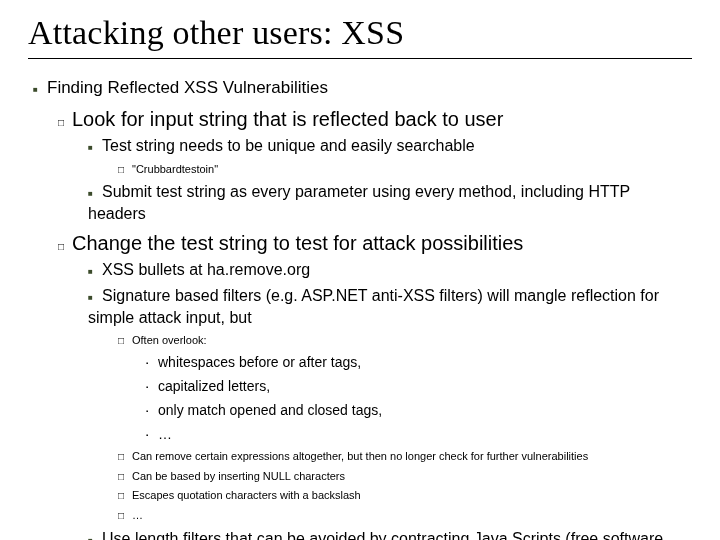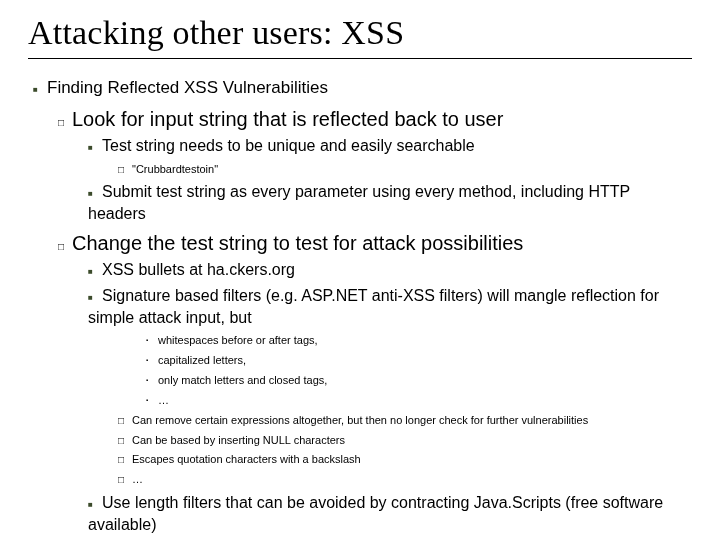--- a/index.html
+++ b/index.html
@@ -37,45 +37,46 @@
   }
   ul { list-style: none; margin: 0; padding: 0; }
   li { margin: 5px; }
   .b-solid-sq::before { content: "■"; color: #3b4b2b; font-size: 8px; display: inline-block; width: 14px; vertical-align: 1px; }
   .b-open-sq::before  { content: "□"; font-size: 10px; display: inline-block; width: 14px; vertical-align: 0; }
   .b-dot::before      { content: "▪"; font-size: 6px; display: inline-block; width: 12px; vertical-align: 2px; color:#000; }
   .lvl1 { font-size: 17px; margin-bottom: 6px; }
   .lvl2 { font-size: 20px; margin-left: 30px; margin-top: 3px; margin-bottom: 2px; }
   .lvl3 { font-size: 16px; margin-left: 60px; margin-top: 2px; }
   .lvl4 { font-size: 11px; margin-left: 90px; margin-top: 1px; }
-  .lvl5 { font-size: 11px; margin-left: 118px; margin-top: 1px; }
+  .lvl5 { font-size: 14px; margin-left: 118px; margin-top: 1px; }
 </style>
 </head>
 <body>
 
 <div class="slide">
   <h1 class="title">Attacking other users: XSS</h1>
   <hr class="rule">
 
   <div class="content">
     <ul>
       <li class="lvl1 b-solid-sq"><span>Finding Reflected XSS Vulnerabilities</span></li>
 
       <li class="lvl2 b-open-sq"><span>Look for input string that is reflected back to user</span></li>
         <li class="lvl3 b-solid-sq"><span>Test string needs to be unique and easily searchable</span></li>
           <li class="lvl4 b-open-sq"><span>"Crubbardtestoin"</span></li>
         <li class="lvl3 b-solid-sq"><span>Submit test string as every parameter using every method, including HTTP headers</span></li>
 
       <li class="lvl2 b-open-sq"><span>Change the test string to test for attack possibilities</span></li>
 
-        <li class="lvl3 b-solid-sq"><span>XSS bullets at ha.ckers.org</span></li>
+        <li class="lvl3 b-solid-sq"><span>XSS bullets at ha.remove.org</span></li>
         <li class="lvl3 b-solid-sq"><span>Signature based filters (e.g. ASP.NET anti-XSS filters) will mangle reflection for simple attack input, but</span></li>
+          <li class="lvl4 b-open-sq"><span>Often overlook:</span></li>
             <li class="lvl5 b-dot"><span>whitespaces before or after tags,</span></li>
             <li class="lvl5 b-dot"><span>capitalized letters,</span></li>
-            <li class="lvl5 b-dot"><span>only match letters and closed tags,</span></li>
+            <li class="lvl5 b-dot"><span>only match opened and closed tags,</span></li>
             <li class="lvl5 b-dot"><span>…</span></li>
 
           <li class="lvl4 b-open-sq"><span>Can remove certain expressions altogether, but then no longer check for further vulnerabilities</span></li>
           <li class="lvl4 b-open-sq"><span>Can be based by inserting NULL characters</span></li>
           <li class="lvl4 b-open-sq"><span>Escapes quotation characters with a backslash</span></li>
           <li class="lvl4 b-open-sq"><span>…</span></li>
 
         <li class="lvl3 b-solid-sq"><span>Use length filters that can be avoided by contracting Java.Scripts (free software available)</span></li>
     </ul>
   </div>

